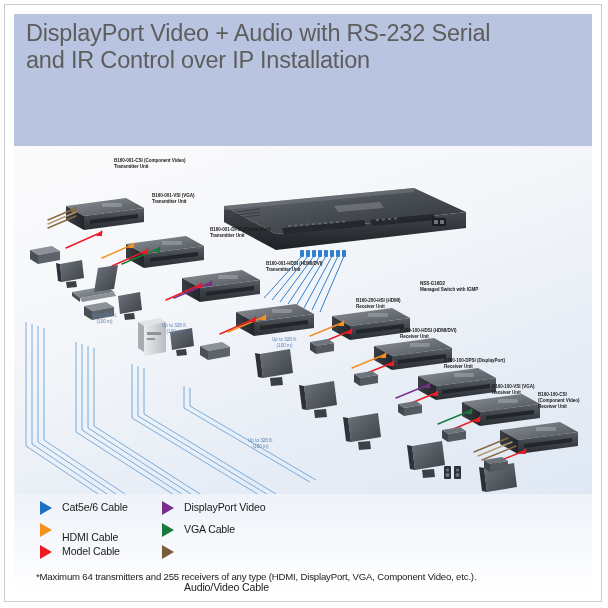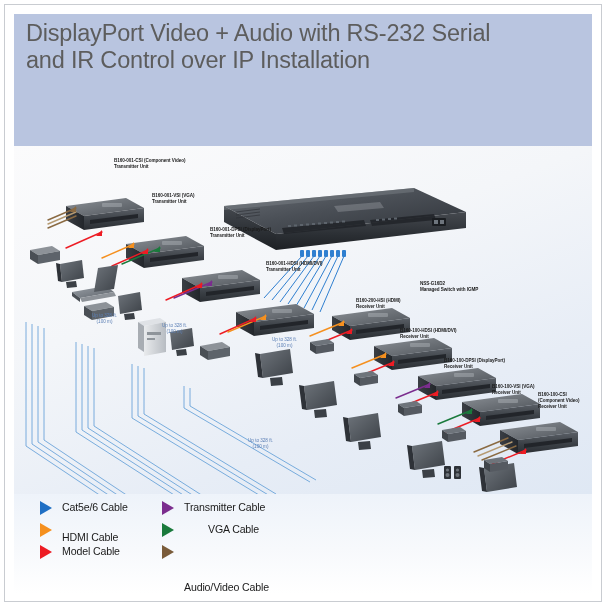--- a/index.html
+++ b/index.html
@@ -451,24 +451,25 @@
       <div class="lg-tri" style="left:26px;top:7px;border-left:12px solid #1f6fc4;"></div>
       <div class="lg-item" style="left:48px;top:7px;">Cat5e/6 Cable</div>
 
       <div class="lg-tri" style="left:26px;top:29px;border-left:12px solid #f5901f;"></div>
       <div class="lg-item" style="left:48px;top:29px;margin-top:8px;">HDMI Cable</div>
 
       <div class="lg-tri" style="left:26px;top:51px;border-left:12px solid #ed1c24;"></div>
       <div class="lg-item" style="left:48px;top:51px;">Model Cable</div>
 
       <div class="lg-tri" style="left:148px;top:7px;border-left:12px solid #7b2d8e;"></div>
-      <div class="lg-item" style="left:170px;top:7px;">Transmitter Cable</div>
+      <div class="lg-item" style="left:170px;top:7px;">DisplayPort Video</div>
 
       <div class="lg-tri" style="left:148px;top:29px;border-left:12px solid #1a7a3c;"></div>
-      <div class="lg-item" style="left:170px;top:29px;margin-left:24px;">VGA Cable</div>
+      <div class="lg-item" style="left:170px;top:29px;">VGA Cable</div>
 
       <div class="lg-tri" style="left:148px;top:51px;border-left:12px solid #7a5c3a;"></div>
       <div class="lg-item" style="left:170px;top:51px;margin-top:36px;">Audio/Video Cable</div>
 
+      <div class="foot">*Maximum 64 transmitters and 255 receivers of any type (HDMI, DisplayPort, VGA, Component Video, etc.).</div>
     </div>
   </div>
 
 </div>
 
 </body></html>

